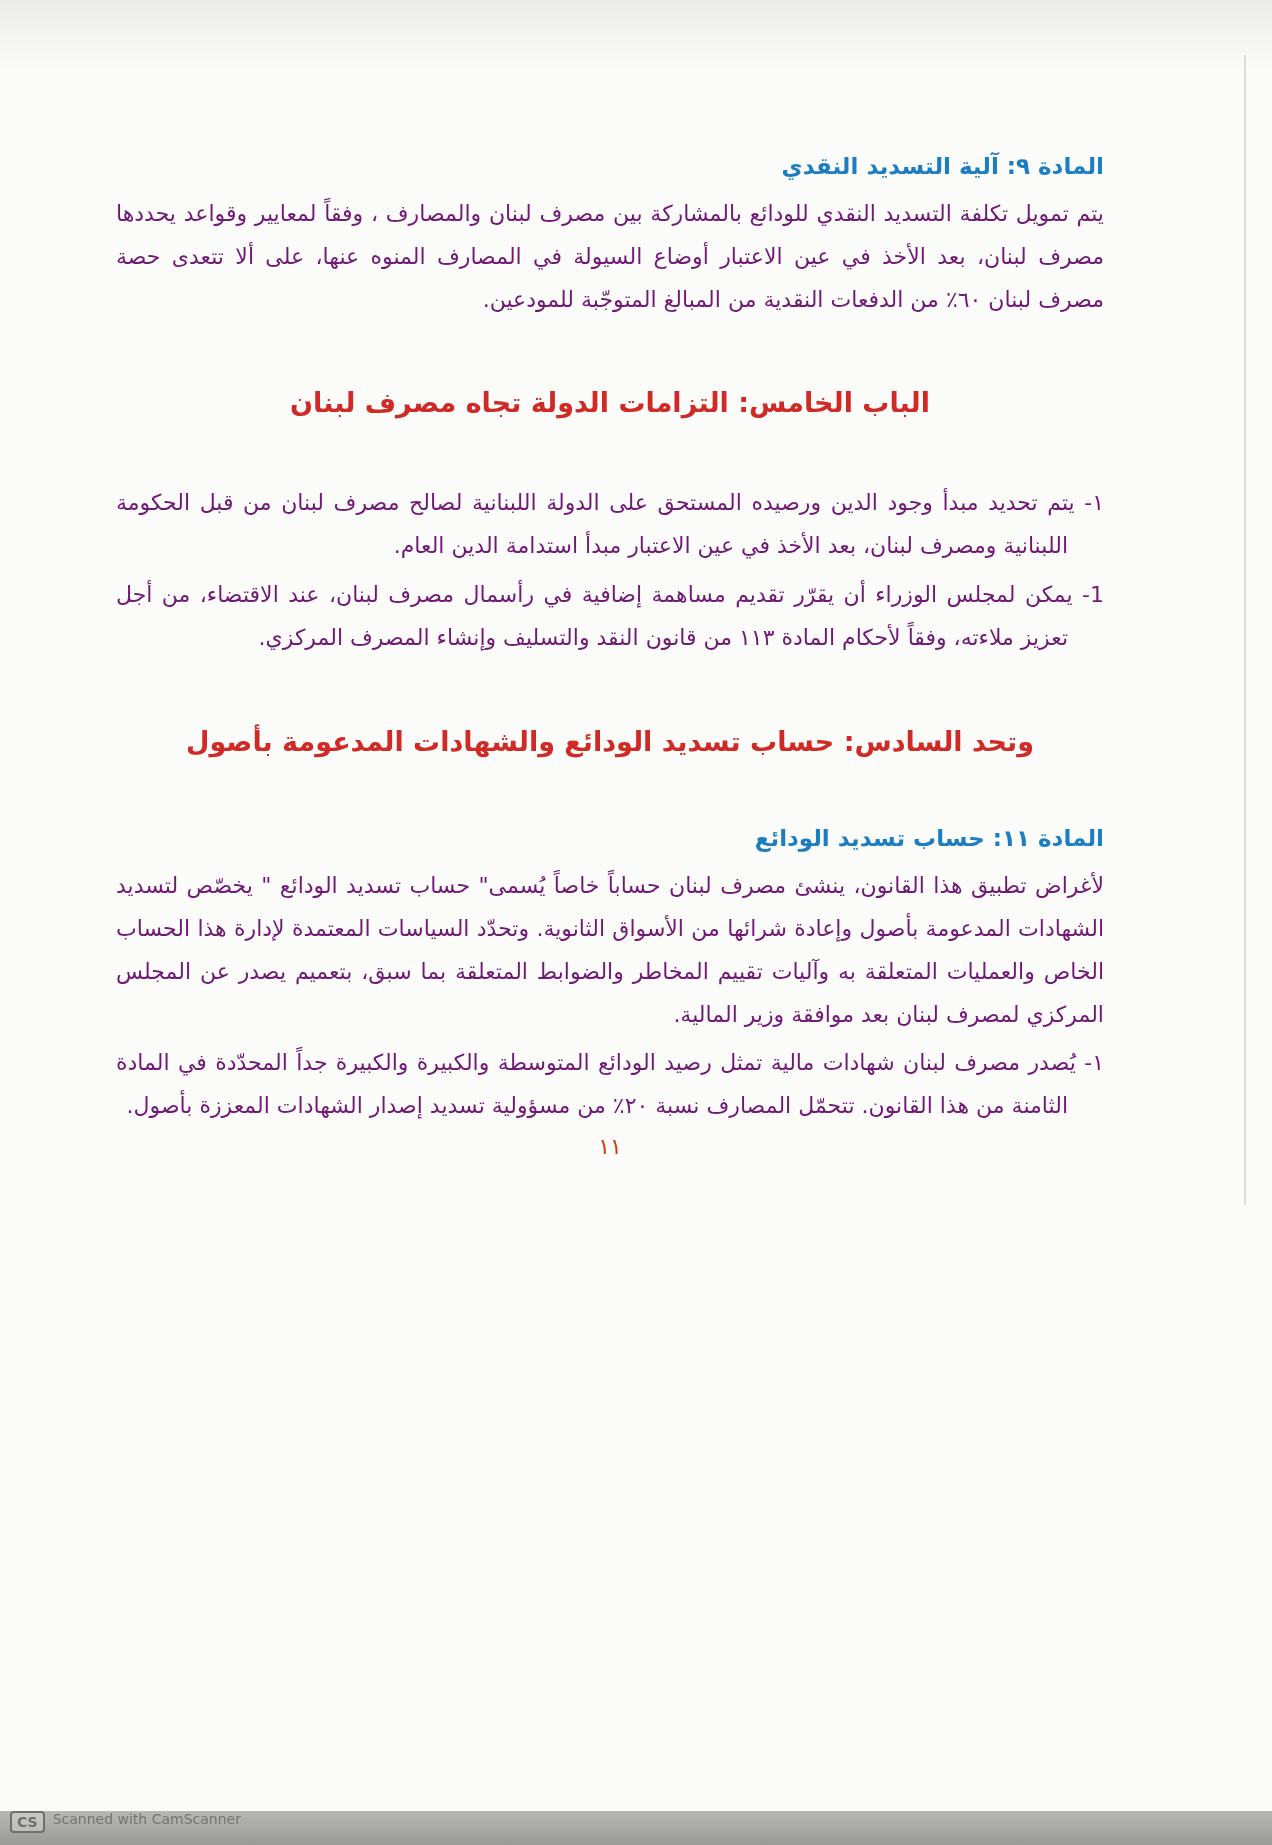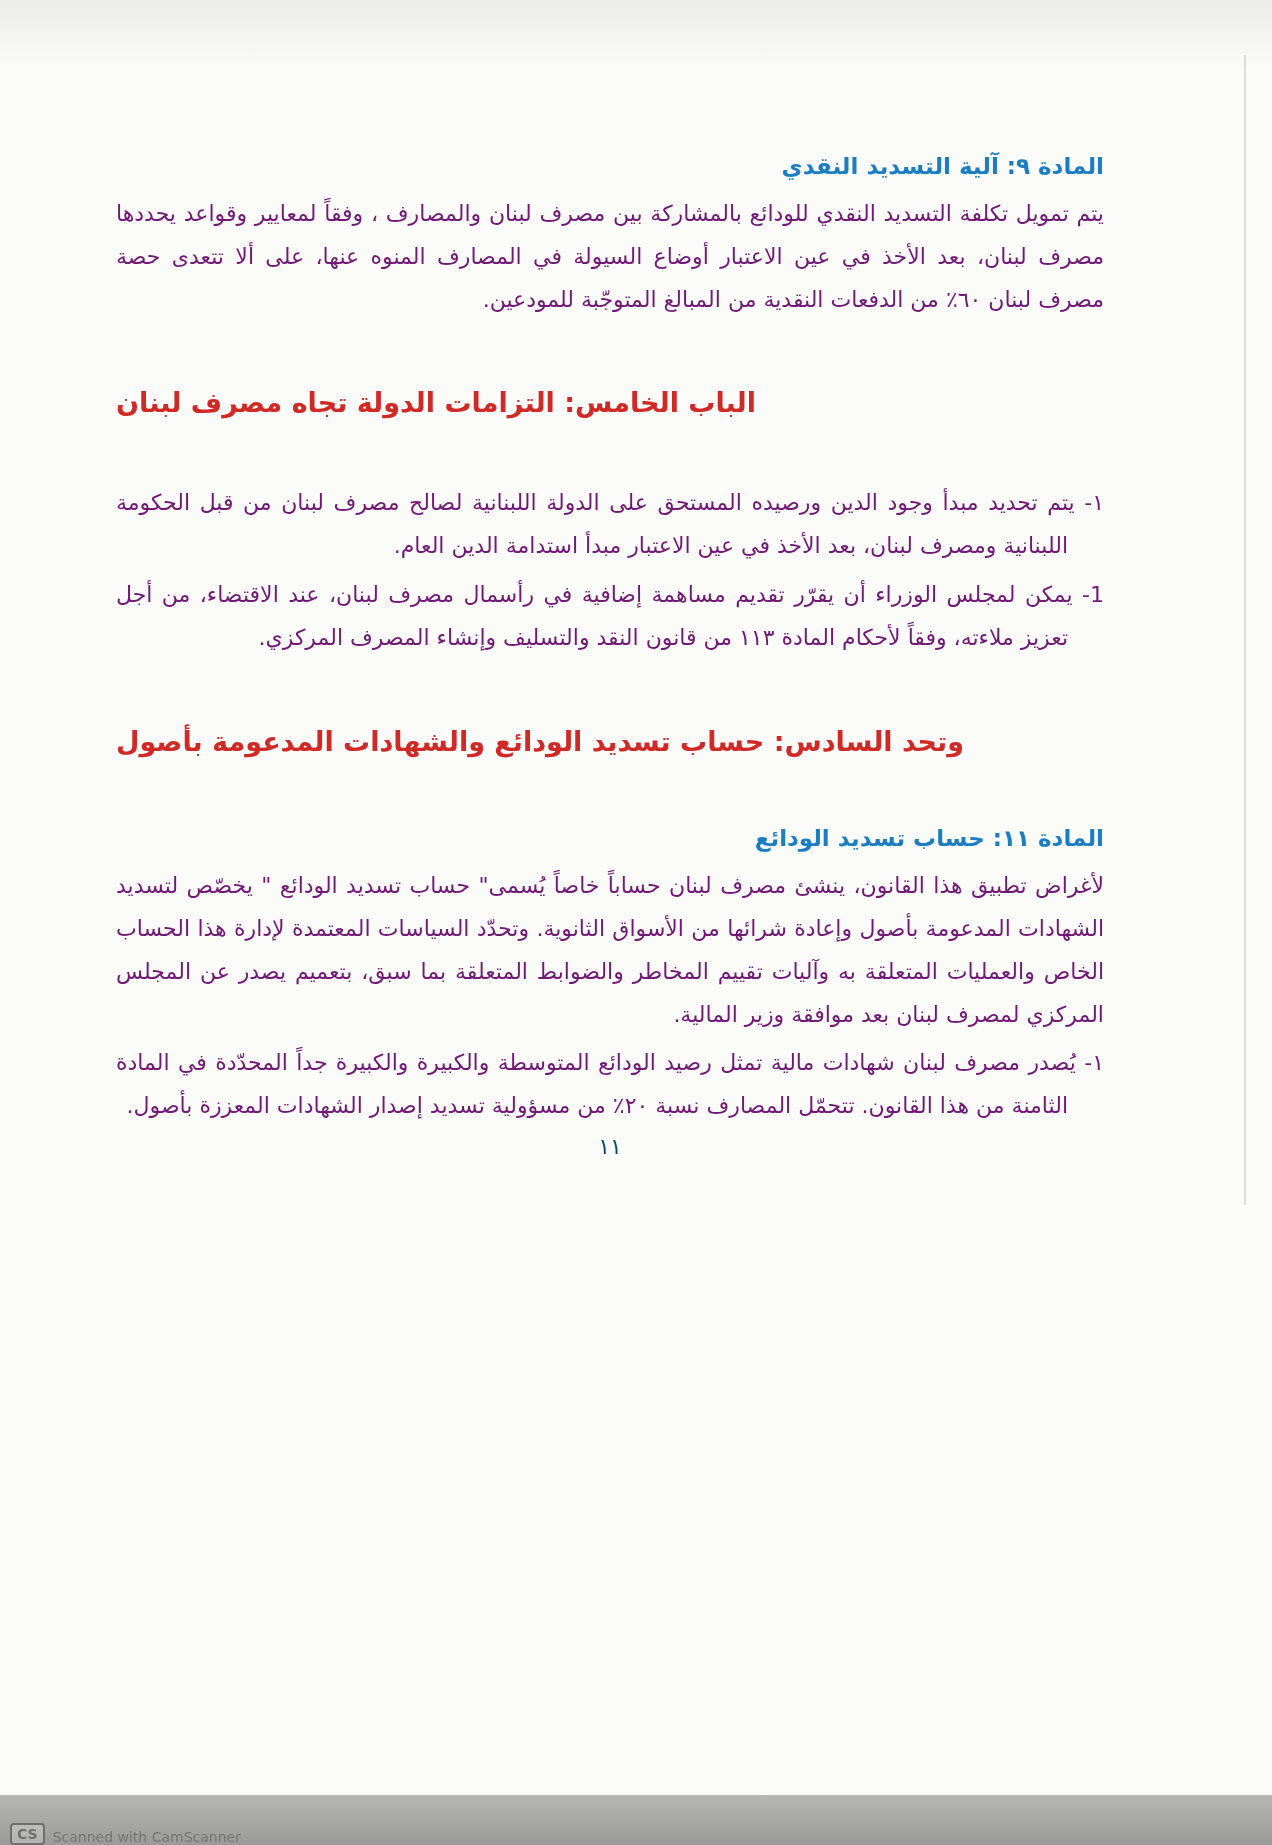--- a/index.html
+++ b/index.html
@@ -54,38 +54,38 @@
     margin-bottom: 6px;
   }
   .list-item {
     padding-right: 36px;
     text-indent: -36px;
   }
   .chapter-heading {
     color: #cf2a26;
     font-size: 27px;
     font-weight: bold;
-    text-align: left;
+    text-align: center;
     margin: 62px 0 58px 0;
     line-height: 1.5;
   }
   .page-number {
     text-align: center;
     font-size: 22px;
-    color: #0c4a6e;
+    color: #c2410c;
   }
   .footer-band {
     position: absolute;
     left: 0;
     bottom: 0;
     width: 100%;
-    height: 50px;
+    height: 34px;
     background: linear-gradient(180deg, #b7b7b5, #9a9a98);
     display: flex;
-    align-items: flex-end;
+    align-items: flex-start;
     padding: 0 10px;
     direction: ltr;
   }
   .cs-logo {
     display: inline-block;
     border: 2px solid #6f6f6d;
     border-radius: 4px;
     color: #6f6f6d;
     font-weight: bold;
     font-size: 14px;

